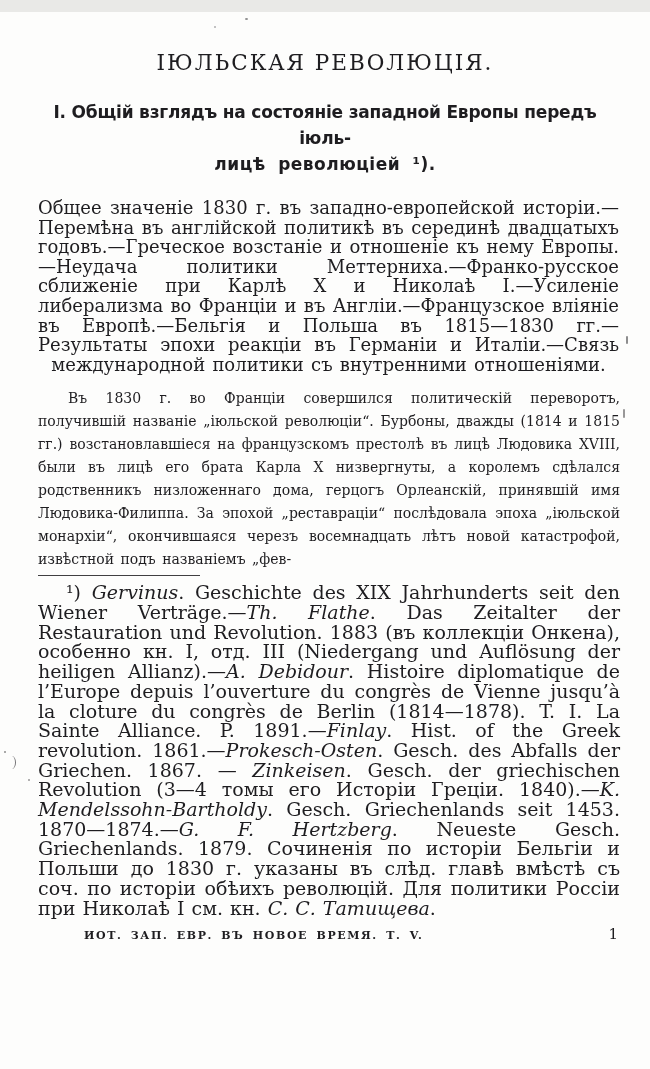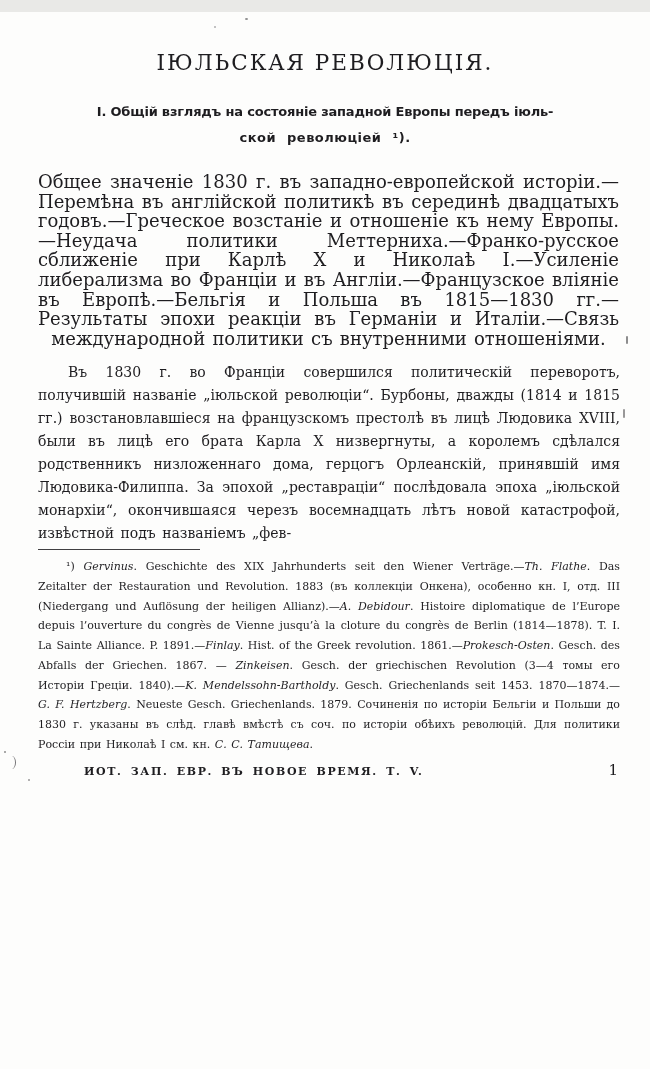--- a/index.html
+++ b/index.html
@@ -23,21 +23,21 @@
     font-size:21.5px;
     line-height:26px;
     font-weight:normal;
     letter-spacing:2px;
   }
   .heading{
     margin:23px 40px 0 40px;
     text-align:center;
     font-family:"DejaVu Sans","Liberation Sans",sans-serif;
     font-weight:bold;
-    font-size:13px;
+    font-size:17px;
     line-height:26px;
     letter-spacing:-0.2px;
   }
   .heading .hl{display:block;}
   .heading .hl + .hl{letter-spacing:0.5px; word-spacing:6px;}
   .summary{
     margin:21px 31px 0 38px;
     font-size:18px;
     line-height:19.6px;
     text-align:justify;
@@ -54,21 +54,21 @@
   }
   .footnote-rule{
     margin:4px 0 0 38px;
     width:162px;
     height:0;
     border-top:1.6px solid var(--ink);
     opacity:.85;
   }
   .footnote{
     margin:7px 30px 0 38px;
-    font-size:11px;
+    font-size:19px;
     line-height:19.7px;
     text-align:justify;
     text-indent:28px;
     word-spacing:1px;
   }
   .footnote .it{font-style:italic;}
   .footer{
     margin:7px 32px 0 48px;
     display:flex;
     justify-content:space-between;
@@ -104,21 +104,21 @@
   <div class="artifact a-tick1"></div>
   <div class="artifact a-tick2"></div>
   <div class="artifact a-paren"></div>
   <div class="artifact a-dot3"></div>
   <div class="artifact a-dot4"></div>
 
   <h1 class="title">ІЮЛЬСКАЯ РЕВОЛЮЦІЯ.</h1>
 
   <h2 class="heading">
     <span class="hl">I. Общій взглядъ на состояніе западной Европы передъ іюль-</span>
-    <span class="hl">ской революціей ¹).</span>
+    <span class="hl">лицѣ революціей ¹).</span>
   </h2>
 
   <p class="summary">Общее значеніе 1830 г. въ западно-европейской исторіи.—Перемѣна въ англійской политикѣ въ серединѣ двадцатыхъ годовъ.—Греческое возстаніе и отношеніе къ нему Европы.—Неудача политики Меттерниха.—Франко-русское сближеніе при Карлѣ X и Николаѣ I.—Усиленіе либерализма во Франціи и въ Англіи.—Французское вліяніе въ Европѣ.—Бельгія и Польша въ 1815—1830 гг.—Результаты эпохи реакціи въ Германіи и Италіи.—Связь международной политики съ внутренними отношеніями.</p>
 
   <p class="body-text">Въ 1830 г. во Франціи совершился политическій переворотъ, получившій названіе „іюльской революціи“. Бурбоны, дважды (1814 и 1815 гг.) возстановлавшіеся на французскомъ престолѣ въ лицѣ Людовика XVIII, были въ лицѣ его брата Карла X низвергнуты, а королемъ сдѣлался родственникъ низложеннаго дома, герцогъ Орлеанскій, принявшій имя Людовика-Филиппа. За эпохой „реставраціи“ послѣдовала эпоха „іюльской монархіи“, окончившаяся черезъ восемнадцать лѣтъ новой катастрофой, извѣстной подъ названіемъ „фев-</p>
 
   <div class="footnote-rule"></div>
 
   <p class="footnote"><span>¹) </span><span class="it">Gervinus</span><span>. Geschichte des XIX Jahrhunderts seit den Wiener Verträge.—</span><span class="it">Th. Flathe</span><span>. Das Zeitalter der Restauration und Revolution. 1883 (въ коллекціи Онкена), особенно кн. I, отд. III (Niedergang und Auflösung der heiligen Allianz).—</span><span class="it">A. Debidour</span><span>. Histoire diplomatique de l’Europe depuis l’ouverture du congrès de Vienne jusqu’à la cloture du congrès de Berlin (1814—1878). T. I. La Sainte Alliance. P. 1891.—</span><span class="it">Finlay</span><span>. Hist. of the Greek revolution. 1861.—</span><span class="it">Prokesch-Osten</span><span>. Gesch. des Abfalls der Griechen. 1867. — </span><span class="it">Zinkeisen</span><span>. Gesch. der griechischen Revolution (3—4 томы его Исторіи Греціи. 1840).—</span><span class="it">K. Mendelssohn-Bartholdy</span><span>. Gesch. Griechenlands seit 1453. 1870—1874.—</span><span class="it">G. F. Hertzberg</span><span>. Neueste Gesch. Griechenlands. 1879. Сочиненія по исторіи Бельгіи и Польши до 1830 г. указаны въ слѣд. главѣ вмѣстѣ съ соч. по исторіи обѣихъ революцій. Для политики Россіи при Николаѣ I см. кн. </span><span class="it">С. С. Татищева</span><span>.</span></p>
 

